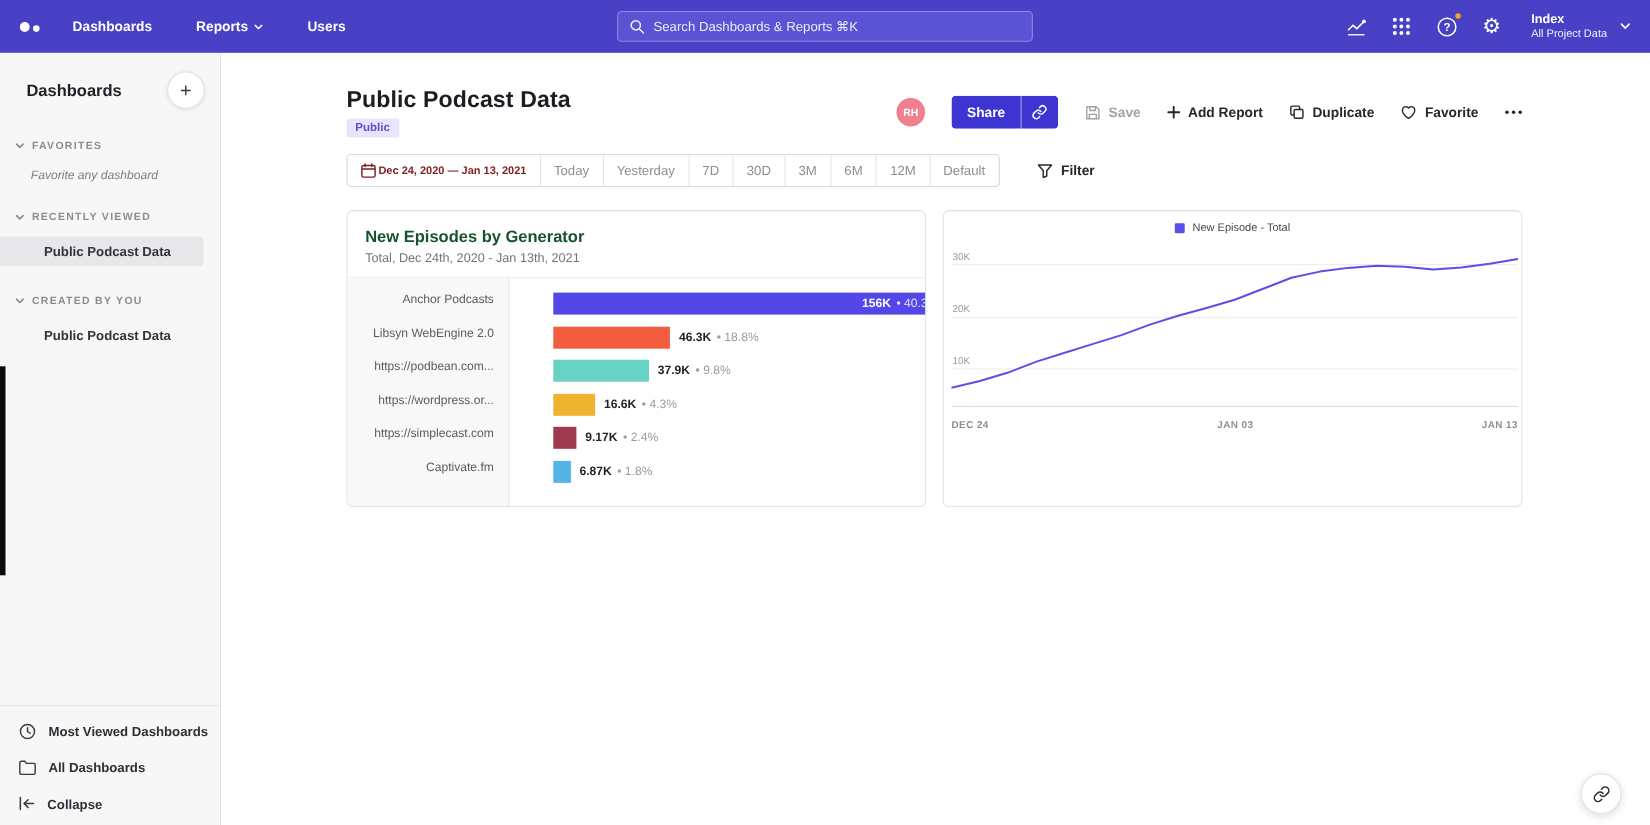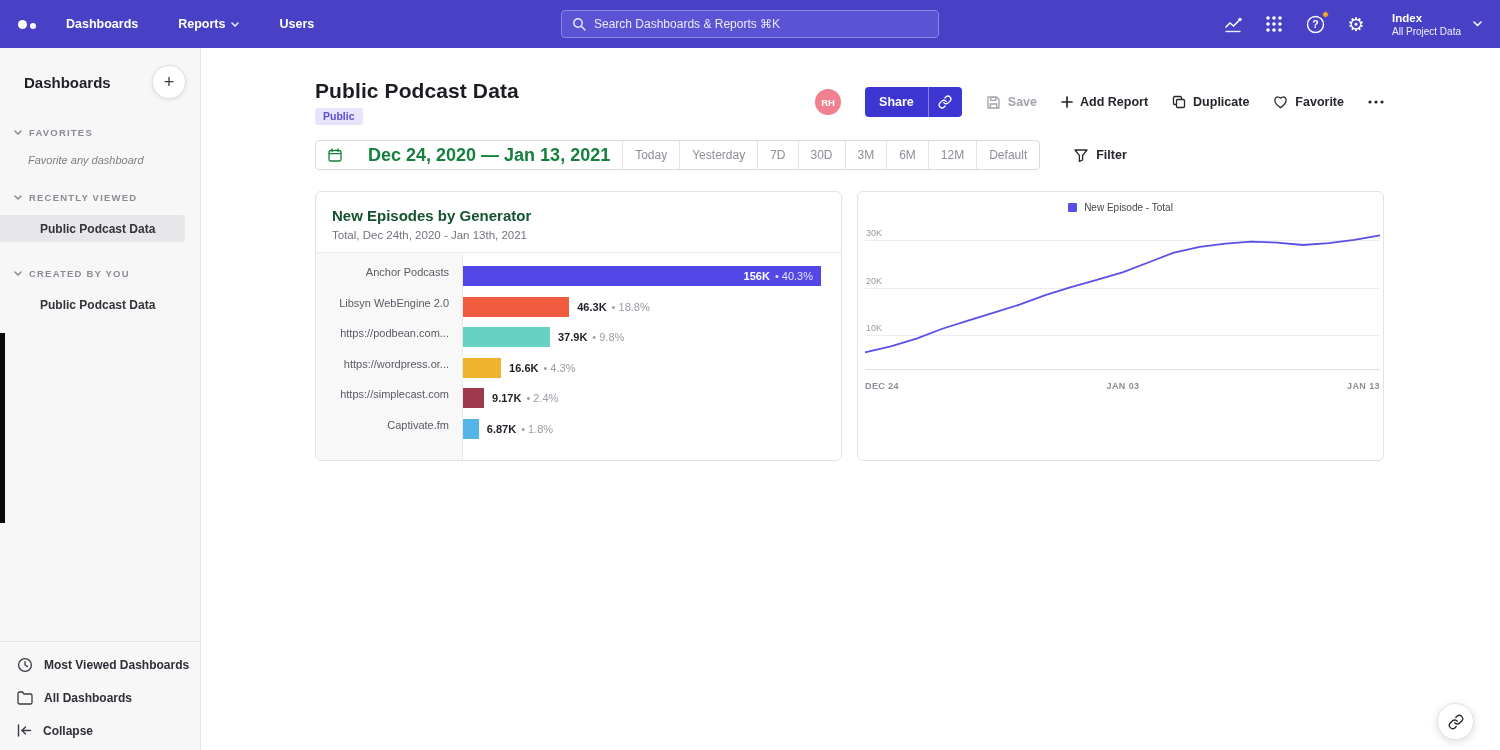--- a/index.html
+++ b/index.html
@@ -52,39 +52,39 @@
   .avatar{width:26px;height:26px;border-radius:50%;background:#f0808f;color:#fff;font-size:9.5px;font-weight:700;display:flex;align-items:center;justify-content:center;}
   .share-group{display:flex;height:30px;border-radius:4px;overflow:hidden;cursor:pointer;}
   .share-main{background:#3c35d2;color:#fff;font-size:12.5px;font-weight:700;display:flex;align-items:center;padding:0 14px;}
   .share-link{background:#3c35d2;border-left:1px solid rgba(255,255,255,.4);width:34px;display:flex;align-items:center;justify-content:center;color:#fff;}
   .action-btn{display:flex;align-items:center;gap:7px;font-size:12.5px;font-weight:700;color:#26262d;cursor:pointer;white-space:nowrap;}
   .action-btn.disabled{color:#a2a2ab;cursor:default;}
 
   
   .toolbar{display:flex;align-items:center;margin-top:15px;}
   .range-group{display:flex;align-items:stretch;height:30px;border:1px solid #d8d8dd;border-radius:4px;background:#fff;}
-  .range-cell{display:flex;align-items:center;gap:26px;padding:0 12px;border-right:1px solid #e4e4e8;font-size:18px;font-weight:700;color:#15803d;cursor:pointer;white-space:nowrap;}
+  .range-cell{display:flex;align-items:center;gap:2px;padding:0 12px;border-right:1px solid #e4e4e8;font-size:10px;font-weight:700;color:#7f1d1d;cursor:pointer;white-space:nowrap;}
   .preset{display:flex;align-items:center;padding:0 12px;border-right:1px solid #e4e4e8;font-size:12px;color:#8d8d96;cursor:pointer;white-space:nowrap;}
   .preset:last-child{border-right:none;}
   .filter-btn{display:flex;align-items:center;gap:8px;margin-left:34px;font-size:12.5px;font-weight:700;color:#26262d;cursor:pointer;}
 
   
   .cards{display:flex;gap:15px;margin-top:21px;}
   .card{width:527px;height:270px;border:1px solid #e2e2e6;border-radius:6px;background:#fff;overflow:hidden;}
   .card-head{padding:15px 16px 11px;border-bottom:1px solid #ececef;}
   .card-title{font-size:15px;font-weight:700;color:#14532d;}
   .card-sub{font-size:11.5px;color:#73737c;margin-top:5px;}
 
   
   .bar-body{position:relative;height:208px;padding-top:13px;}
   .bar-colbg{position:absolute;left:0;top:0;bottom:0;width:147px;background:#f8f8f9;border-right:1px solid #e8e8eb;}
   .bar-row{position:relative;display:flex;align-items:flex-start;height:30.5px;}
   .bar-row-label{width:147px;flex-shrink:0;text-align:right;padding-right:14px;font-size:11px;color:#5a5a64;white-space:nowrap;overflow:hidden;}
   .bar-area{flex:1;margin-right:20px;display:flex;align-items:center;min-width:0;}
-  .bar{height:20px;position:relative;flex-shrink:0;}
+  .bar{height:20px;position:relative;flex-shrink:0;margin-left:40px;}
   .bar-inlabel{position:absolute;right:8px;top:0;height:100%;display:flex;align-items:center;gap:5px;white-space:nowrap;}
   .bar-val{font-size:11px;font-weight:700;color:#1f1f26;}
   .bar-pct{font-size:11px;color:#9b9ba4;}
   .bar-inlabel .bar-val{color:#fff;}
   .bar-inlabel .bar-pct{color:rgba(255,255,255,.85);}
   .bar-out{display:flex;align-items:center;gap:5px;margin-left:8px;white-space:nowrap;}
 
   
   .line-body{position:relative;height:208px;}
   .legend{display:flex;justify-content:center;align-items:center;gap:7px;padding-top:10px;}

